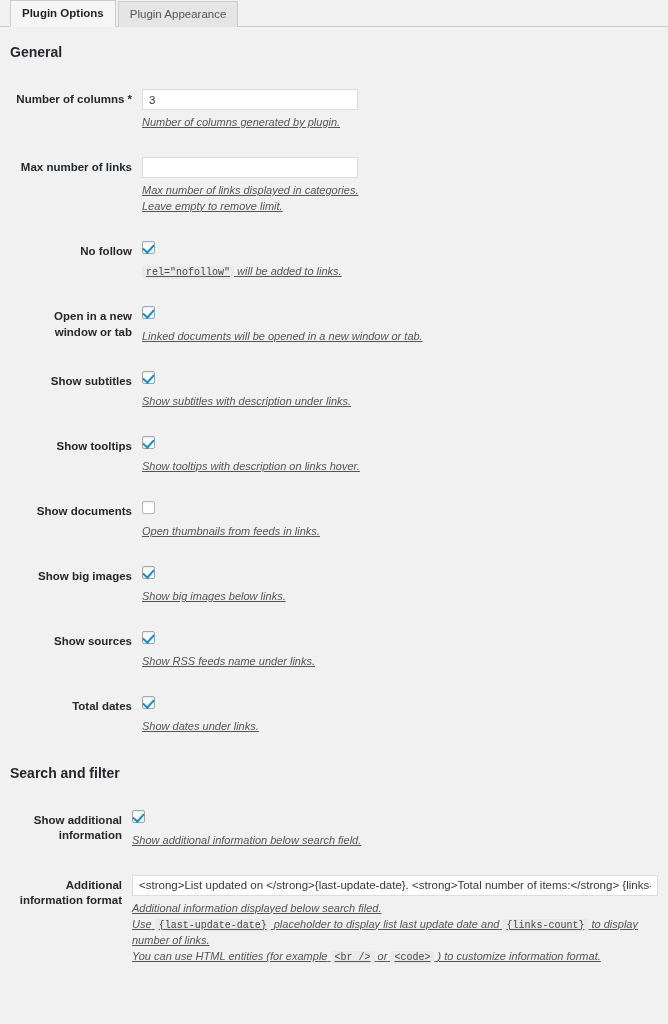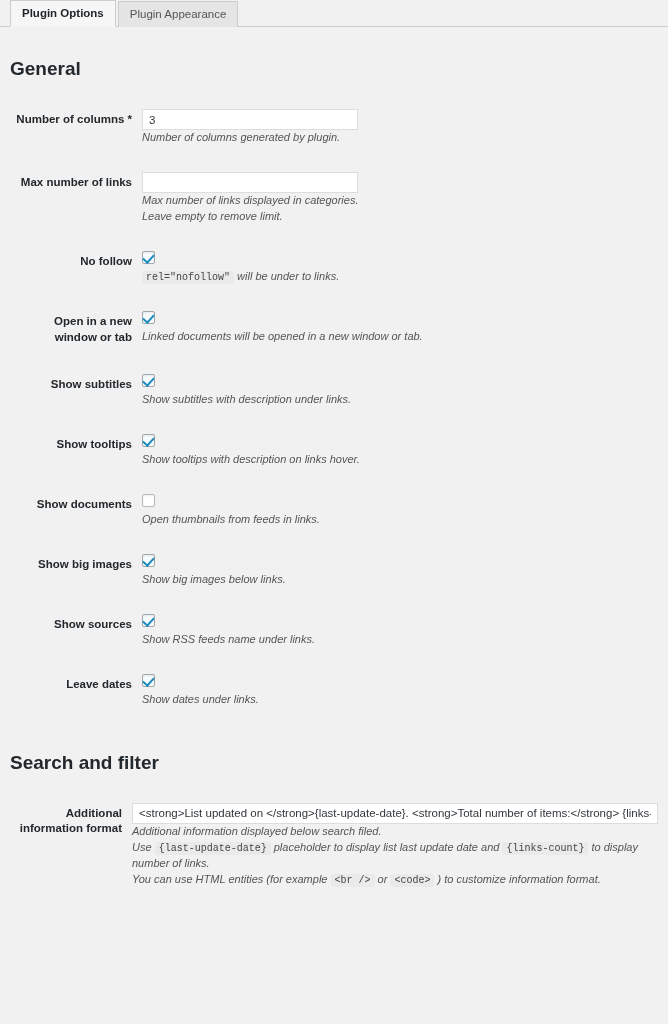--- a/index.html
+++ b/index.html
@@ -49,23 +49,23 @@
   }
   .tab:not(.active) { font-weight: normal; }
 
   
   .page {
     padding: 0 10px 0 10px;
     background: #f1f1f1;
   }
 
   h2.section {
-    font-size: 19px;
+    font-size: 14px;
     font-weight: bold;
-    margin: 31px 0 16px 0;
+    margin: 17px 0 16px 0;
     color: #23282d;
     letter-spacing: 0;
   }
 
   table.form { width: 100%; border-collapse: collapse; }
   table.form tr { vertical-align: top; }
   table.form th {
     width: 132px;
     text-align: right;
     font-size: 11.5px;
@@ -90,21 +90,23 @@
     font-family: "Liberation Sans", sans-serif;
     border-radius: 0;
     outline: none;
   }
   .txt.wide { width: 526px; }
 
   .desc {
     font-size: 11px;
     font-style: italic;
     color: #555;
+    margin-top: 5px;
     line-height: 1.45;
+    text-decoration: underline;
   }
   code.inline {
     font-family: "Liberation Mono", monospace;
     font-style: normal;
     font-size: 10px;
     background: #eaeaea;
     padding: 1px 4px;
     color: #444;
     border-radius: 2px;
   }
@@ -171,21 +173,21 @@
         </div>
       </td>
     </tr>
 
     <tr>
       <th>No follow</th>
       <td>
         <span class="cbx checked"></span>
         <div class="desc">
           <code class="inline">rel="nofollow"</code>
-          <span>will be under to links.</span>
+          <span>will be added to links.</span>
         </div>
       </td>
     </tr>
 
     <tr>
       <th>Open in a new window or tab</th>
       <td>
         <span class="cbx checked"></span>
         <div class="desc">Linked documents will be opened in a new window or tab.</div>
       </td>
@@ -225,34 +227,41 @@
 
     <tr>
       <th>Show sources</th>
       <td>
         <span class="cbx checked"></span>
         <div class="desc">Show RSS feeds name under links.</div>
       </td>
     </tr>
 
     <tr>
-      <th>Leave dates</th>
+      <th>Total dates</th>
       <td>
         <span class="cbx checked"></span>
         <div class="desc">Show dates under links.</div>
       </td>
     </tr>
   </tbody>
     </table>
 
   <h2 class="section">Search and filter</h2>
 
   <table class="form">
     <tbody>
 
+    <tr>
+      <th>Show additional information</th>
+      <td>
+        <span class="cbx checked"></span>
+        <div class="desc">Show additional information below search field.</div>
+      </td>
+    </tr>
 
     <tr>
       <th>Additional information format</th>
       <td>
         <input class="txt wide" type="text" value="&lt;strong&gt;List updated on &lt;/strong&gt;{last-update-date}. &lt;strong&gt;Total number of items:&lt;/strong&gt; {links-count}." style="">
         <div class="desc">
           <span>Additional information displayed below search filed.</span><br>
           <span>Use</span>
           <code class="inline">{last-update-date}</code>
           <span>placeholder to display list last update date and</span>

